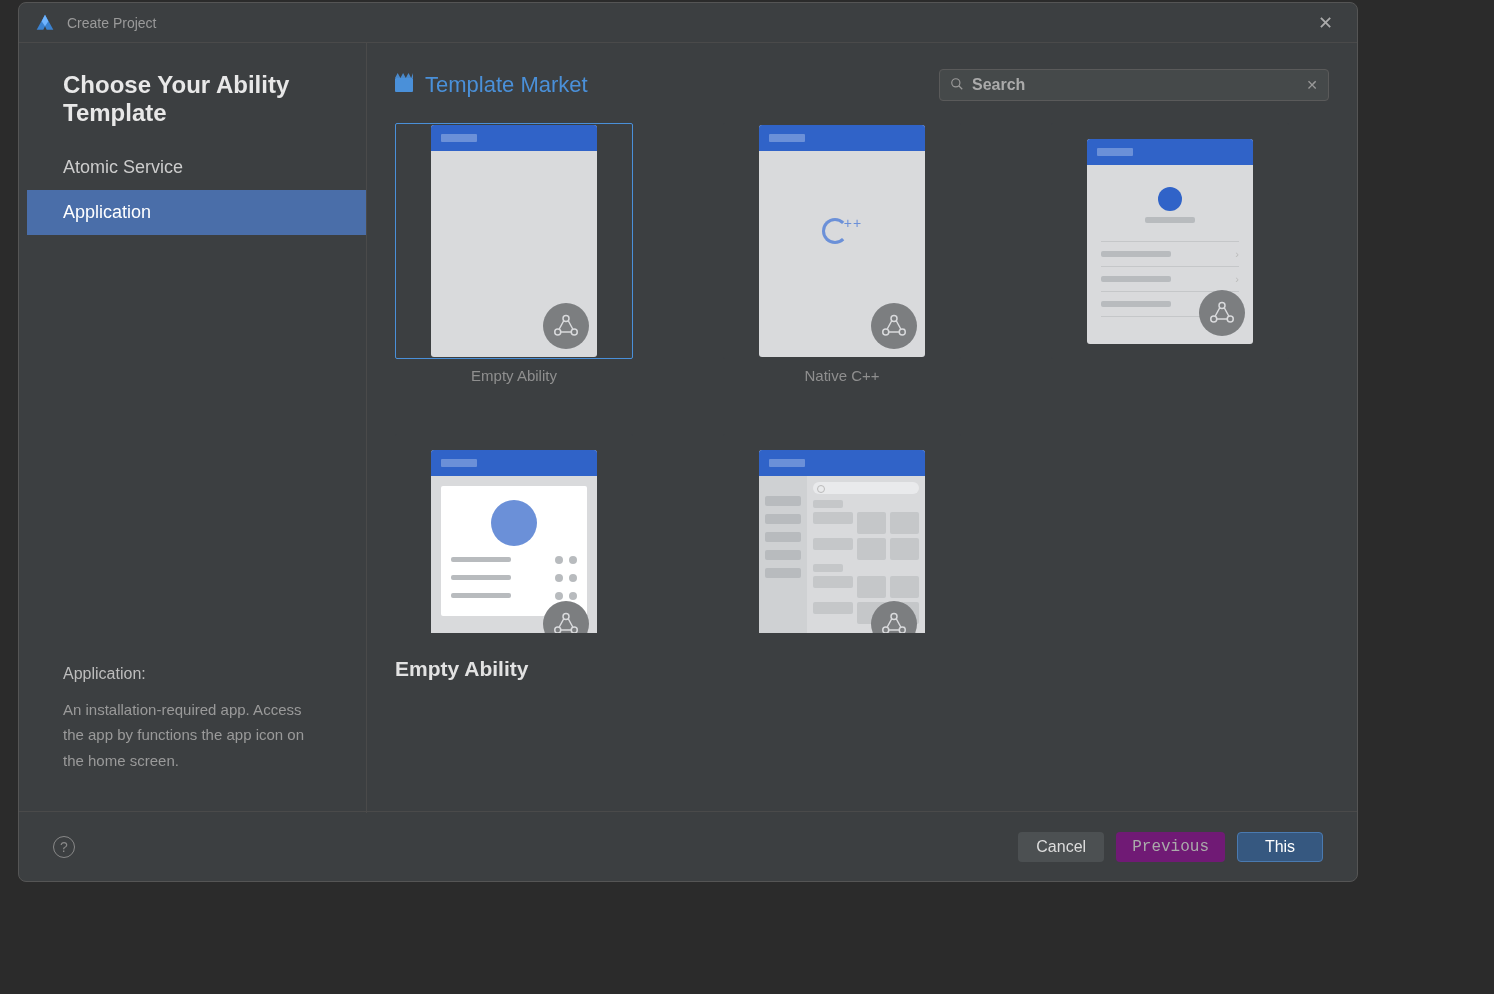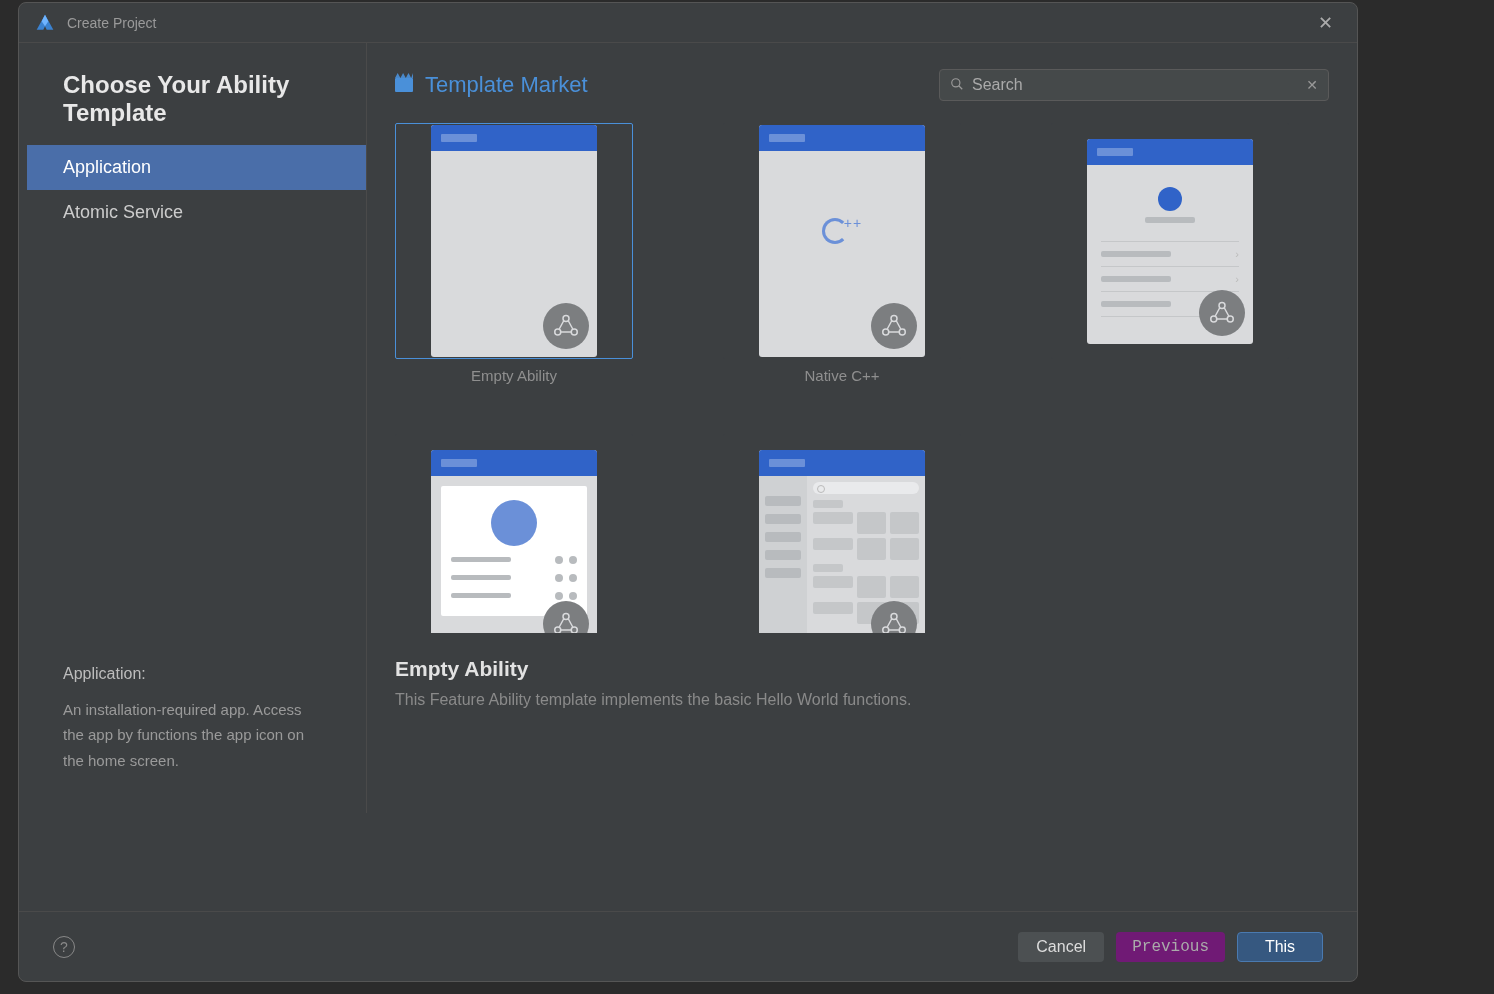--- a/index.html
+++ b/index.html
@@ -1,18 +1,18 @@
 <!DOCTYPE html>
 <html><head>
 <meta charset="utf-8">
 <style>
 * { margin: 0; padding: 0; box-sizing: border-box; font-family: "Segoe UI", Arial, sans-serif; }
 body { background: #2b2b2b; color: #bbb; width: 1494px; height: 994px; overflow: hidden; }
 .dialog {
-  position: absolute; left: 18px; top: 2px; width: 1340px; height: 980px;
+  position: absolute; left: 18px; top: 2px; width: 1340px; height: 880px;
   background: #3c3f41; border: 1px solid #555; border-radius: 8px;
 }
 .titlebar {
   display: flex; align-items: center; height: 40px; padding: 0 16px;
   border-bottom: 1px solid #4a4a4a;
 }
 .titlebar .logo { margin-right: 12px; display:flex; align-items:center; }
 .titlebar .title { color: #9a9a9a; font-size: 14px; }
 .titlebar .close { margin-left: auto; color: #aaa; font-size: 18px; cursor: pointer; padding: 4px 8px; }
 .body { display: flex; height: 770px; margin-left: 8px; }
@@ -30,21 +30,21 @@
 .main-top { display: flex; align-items: center; margin-bottom: 22px; }
 .tmkt { color: #4a90d9; font-size: 22px; display:flex; align-items:center; gap:12px; cursor:pointer; }
 .tmkt .store-icon { width:18px; height:14px; background:#4a90d9; position:relative; border-radius:1px; }
 .tmkt .store-icon::before { content:""; position:absolute; top:-5px; left:0; right:0; height:5px; background:#4a90d9; clip-path:polygon(0 100%,15% 0,30% 100%,45% 0,60% 100%,75% 0,90% 100%,100% 0,100% 100%); opacity:.9;}
 .search-wrap {
   margin-left: auto; width: 390px; height: 32px; background: #45494a;
   border: 1px solid #5a5a5a; border-radius: 4px; display: flex; align-items: center;
   padding: 0 10px; gap: 8px;
 }
 .search-wrap input {
-  flex: 1; background: transparent; border: none; outline: none; color: #f9a8d4; font-size: 16px;
+  flex: 1; background: transparent; border: none; outline: none; color: #f9a8d4; font-size: 16px; font-weight: bold;
 }
 .search-wrap input::placeholder { color: #aaa; }
 .search-wrap .xicon { color:#999; cursor:pointer; font-size:14px; }
 .search-wrap .sicon { color:#999; font-size:14px; }
 
 .templates-scroll { height: 510px; overflow-y: auto; position: relative; padding-right:20px;}
 .templates-scroll::-webkit-scrollbar { width: 8px; }
 .templates-scroll::-webkit-scrollbar-thumb { background:#5a5d5f; border-radius:4px; }
 .grid { display: grid; grid-template-columns: repeat(3, 238px); column-gap: 90px; row-gap: 50px; justify-content:start;}
 .tcard { width: 238px; cursor: pointer; }
@@ -127,25 +127,25 @@
           <path fill="#6fb4ff" d="M12 2 L16 10 L12 16 L8 10 Z"></path>
         </svg>
     </span>
     <span class="title">Create Project</span>
     <span class="close">✕</span>
   </div>
 
   <div class="body">
     <div class="sidebar">
       <h1>Choose Your Ability Template</h1>
+      <div class="sidebar-item">
+        <span>Atomic Service</span>
+      </div>
       <div class="sidebar-item selected">
         <span>Application</span>
-      </div>
-      <div class="sidebar-item">
-        <span>Atomic Service</span>
       </div>
       <div class="sidebar-desc">
         <div class="dt">Application:</div>
         <div class="dd">An installation-required app. Access the app by functions the app icon on the home screen.</div>
       </div>
     </div>
 
     <div class="main">
       <div class="main-top">
         <div class="tmkt">
@@ -333,21 +333,20 @@
                     </svg>
                   </div>
                 </div>
               </div>
             </div>
           </div>
       </div>
 
       <div class="detail">
         <h2>Empty Ability</h2>
-        <p>This Feature Ability template implements the basic Hello World functions.</p>
       </div>
     </div>
   </div>
 
   <div class="footer">
     <div class="help">?</div>
     <div class="btns">
       <button>Cancel</button>
       <button class="disabled">Previous</button>
       <button class="primary">This</button>

